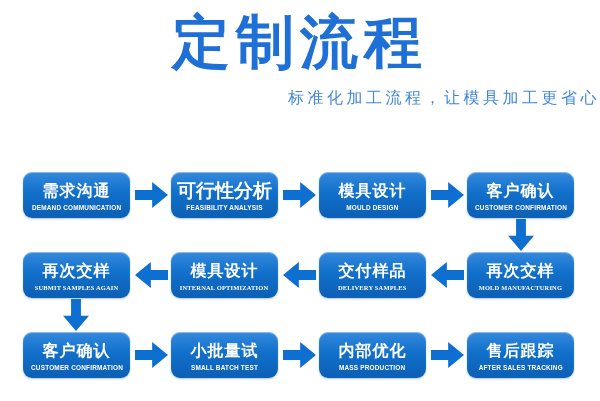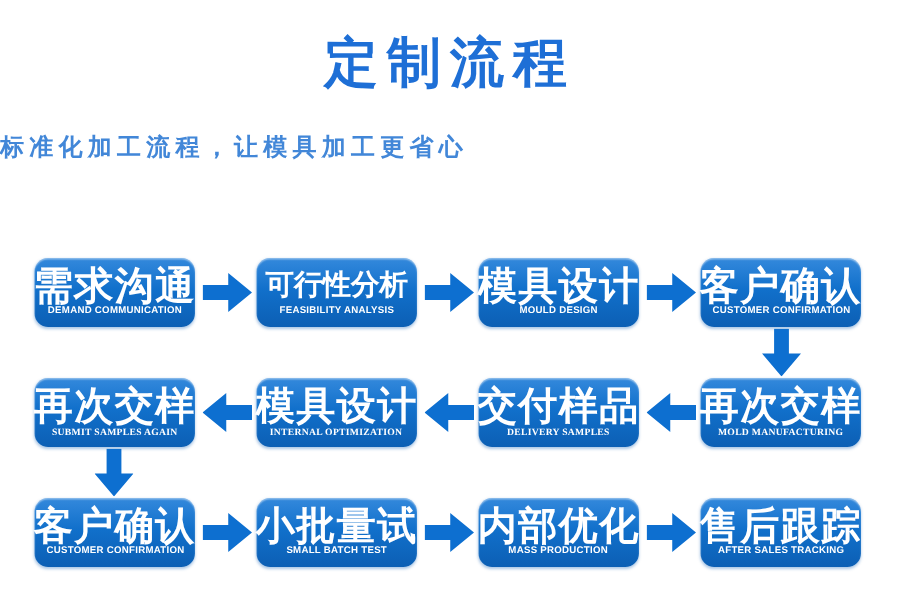--- a/index.html
+++ b/index.html
@@ -7,40 +7,40 @@
     width:600px; height:401px;
     background:#ffffff;
     font-family:"Liberation Sans", sans-serif;
     overflow:hidden;
   }
   .page { position:relative; width:600px; height:401px; background:#ffffff; }
 
   .title {
     position:absolute; top:12px; left:0; width:600px;
     text-align:center;
-    font-size:36px; line-height:60px; font-weight:bold;
+    font-size:58px; line-height:60px; font-weight:bold;
     color:#1e6fd6; letter-spacing:6px;
   }
   .subtitle {
     position:absolute; top:88px; left:0; width:600px;
-    text-align:left;
+    text-align:right;
     font-size:16px; color:#4287d8; letter-spacing:3.5px;
-    font-weight:700;
+    font-weight:400;
   }
 
   .step {
     position:absolute; width:107px; height:46px;
     border-radius:9px;
     background:linear-gradient(180deg,#3489dc 0%, #1170cb 45%, #0c5fb4 100%);
     box-shadow: inset 0 1px 1px rgba(255,255,255,0.45), 0 1px 2px rgba(13,95,180,0.35);
     display:flex; flex-direction:column; align-items:center; justify-content:center;
     color:#ffffff; text-align:center;
   }
   .step-title {
-    font-size:26px; font-weight:bold; line-height:23px;
+    font-size:16px; font-weight:bold; line-height:23px;
     letter-spacing:1px; white-space:nowrap;
   }
   .step-title.long { font-size:19px; letter-spacing:0; }
   .step-sub {
     font-size:7px; font-weight:bold; letter-spacing:0.2px;
     margin-top:2px; white-space:nowrap; transform:scale(0.92);
   }
 
   .row1 { top:172px; } .row2 { top:252px;font-family:Liberation Serif, serif; } .row3 { top:332px; }
   .col1 { left:23px; } .col2 { left:171px; } .col3 { left:319px; } .col4 { left:467px; }

